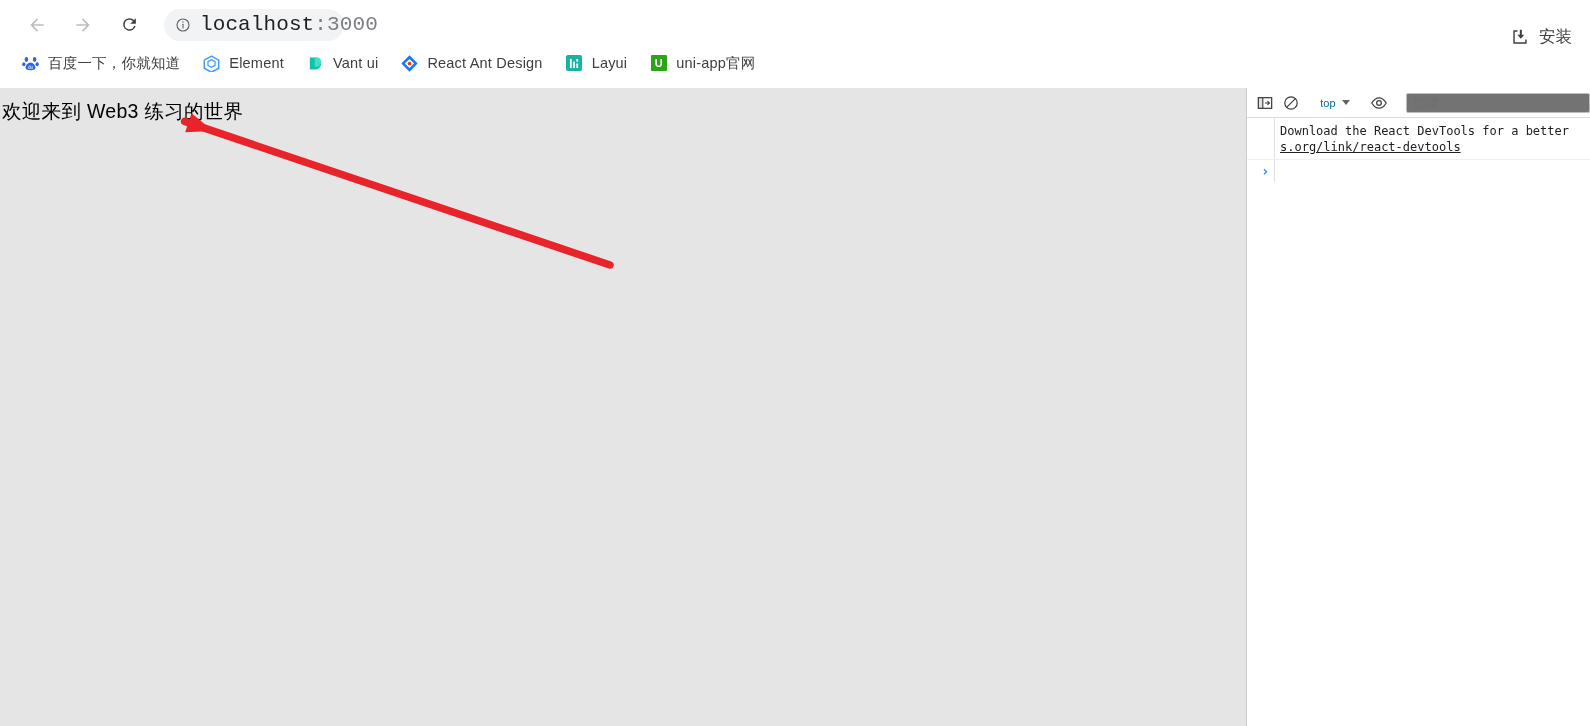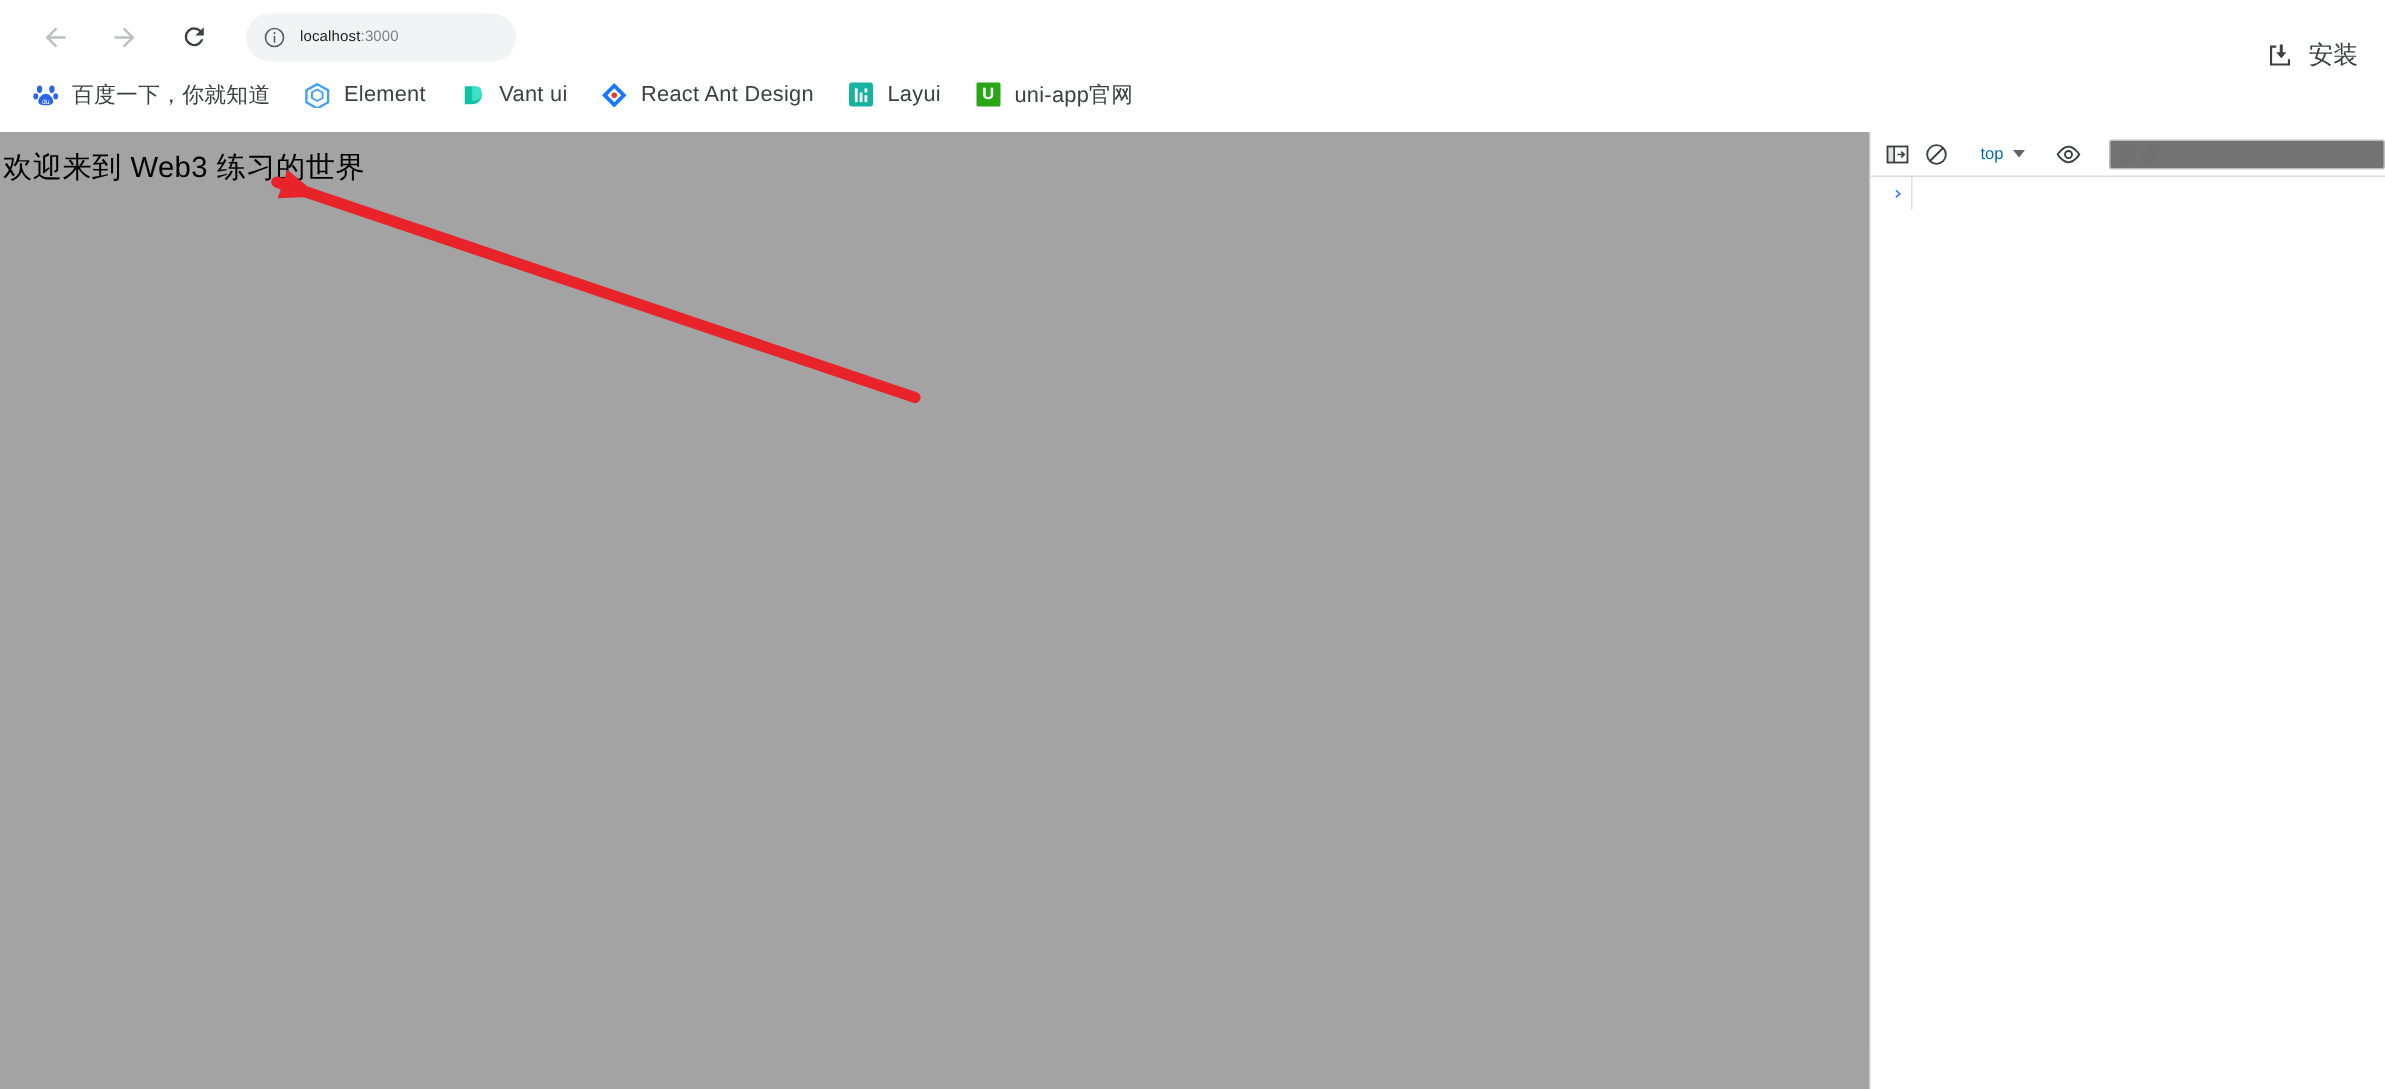--- a/index.html
+++ b/index.html
@@ -59,25 +59,25 @@
     width: 180px;
     background: #f1f3f4;
     border-radius: 16px;
     display: flex;
     align-items: center;
     padding: 0 12px 0 11px;
     cursor: text;
   }
   .info-icon { flex: 0 0 auto; display: block; margin-right: 9px; }
   .url-text {
-    font-size: 10px;
+    font-size: 21px;
     color: #202124;
     letter-spacing: 0.1px;
     white-space: nowrap;
-    font-family: Liberation Sans, sans-serif;
+    font-family: Liberation Mono, monospace;
   }
   .url-text .port { color: #7b7f83; }
 
   .toolbar-right {
     position: absolute;
     right: 14px;
     top: 12px;
     height: 49px;
     display: flex;
     align-items: center;
@@ -158,21 +158,21 @@
     font-family: "Liberation Sans", sans-serif;
     line-height: 1;
   }
 
   
   .page-viewport {
     position: absolute;
     top: 88px; left: 0;
     width: 1246px;
     height: 638px;
-    background: #a3a3a3;
+    background: #e5e5e5;
     overflow: hidden;
   }
   .page-heading {
     position: absolute;
     top: 10px;
     left: 2px;
     font-size: 19.5px;
     color: #000000;
     font-family: "Liberation Sans", "DejaVu Sans", sans-serif;
     letter-spacing: 0.3px;
@@ -518,20 +518,24 @@
       </div>
 
       <div class="dt-sep"></div>
 
       <div class="dt-filter">
         <input type="text" placeholder="过滤" style="">
       </div>
     </div>
 
     <div class="dt-console">
+      <div class="console-msg">
+        <span>Download the React DevTools for a better</span><br>
+        <span class="console-link">s.org/link/react-devtools</span>
+      </div>
       <div class="console-prompt">
         <span class="prompt-caret">›</span>
       </div>
     </div>
   </div>
 
 
 </div>
 
 </body></html>

